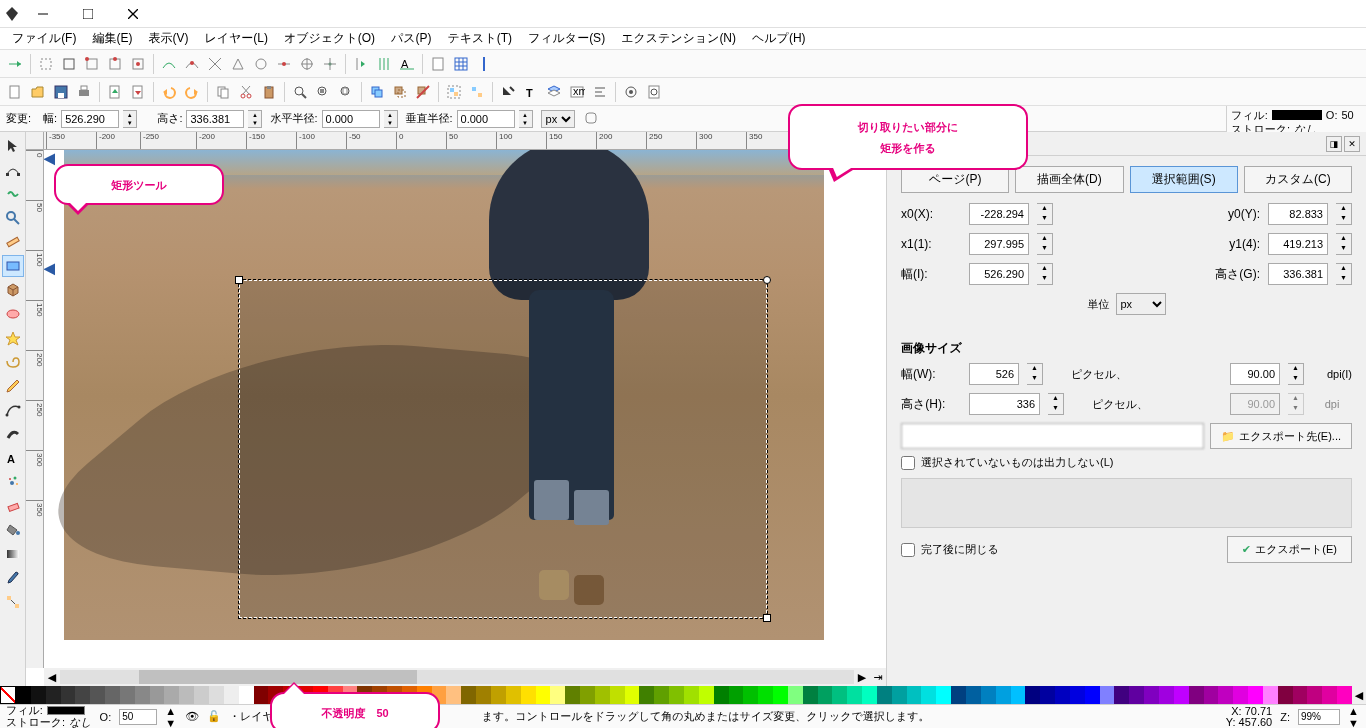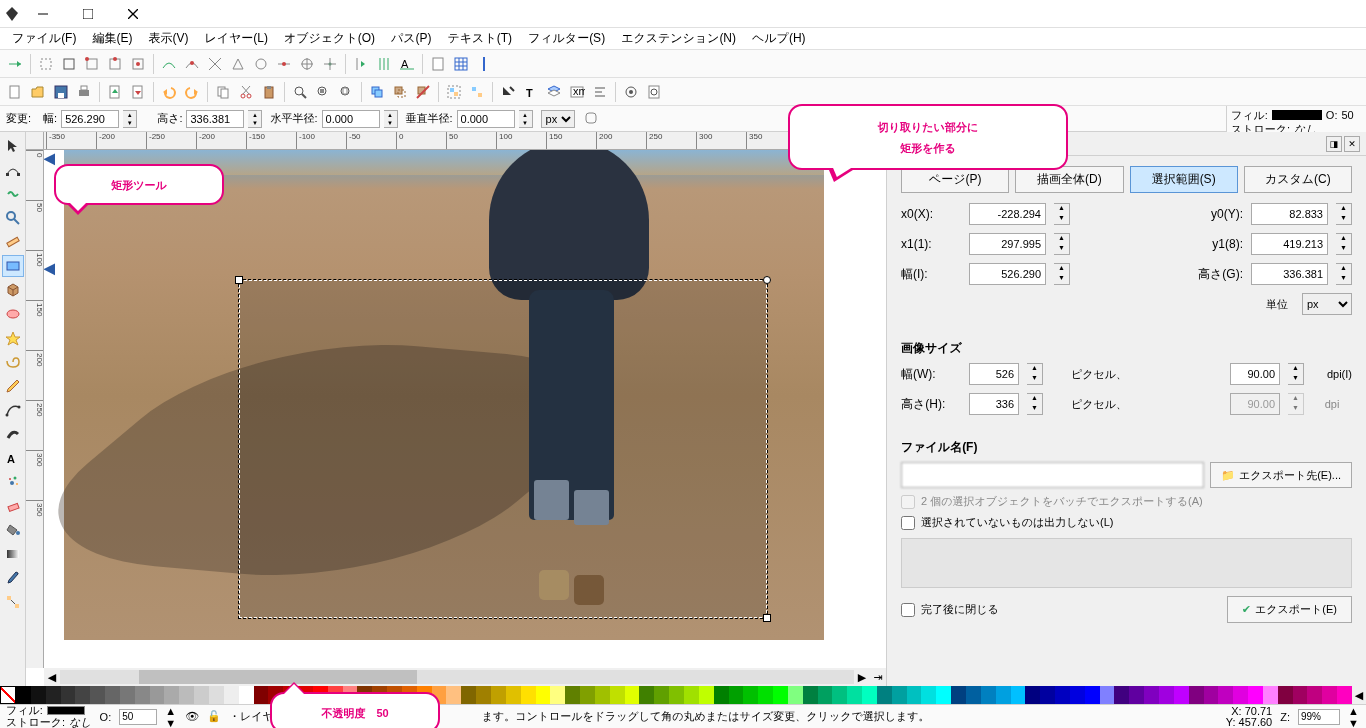--- a/index.html
+++ b/index.html
@@ -49,41 +49,41 @@
 .export-panel { width: 480px; background: #f0f0f0; border-left: 1px solid #d0d0d0; padding: 0; overflow: hidden; position:relative;}
 .panel-header { height: 24px; background: #f0f0f0; border-bottom: 1px solid #d0d0d0; display: flex; align-items: center; padding: 0 6px; font-size: 12px; }
 .panel-header .title { flex: 1; }
 .panel-header .pbtn { width: 16px; height: 16px; border: 1px solid #aaa; margin-left: 2px; display:flex; align-items:center; justify-content:center; font-size:9px; cursor:pointer;}
 .panel-body { padding: 10px 14px; }
 .tab-row { display: flex; gap: 6px; margin-bottom: 10px; }
 .tab-btn { flex: 1; padding: 4px 8px; border: 1px solid #aaa; background: #f5f5f5; text-align: center; cursor: pointer; font-size: 12px; }
 .tab-btn.active { background: #cde8ff; border-color: #5a95d6; }
 .field-row { display: flex; align-items: center; margin-bottom: 8px; gap: 8px; }
 .field-row label { width: 60px; font-size: 12px; }
-.field-row input[type=text] { width: 77px; height: 22px; border: 1px solid #aaa; padding: 0 4px; font-size: 11px; text-align: right; }
+.field-row input[type=text] { width: 60px; height: 22px; border: 1px solid #aaa; padding: 0 4px; font-size: 11px; text-align: right; }
 .field-row .spinbtn { width: 16px; height: 22px; border: 1px solid #aaa; border-left: none; display:flex; flex-direction:column;}
 .field-row .spinbtn div {flex:1; font-size:7px; text-align:center; cursor:pointer; background:#f0f0f0;}
 .field-row .gap { flex: 1; }
 .field-row .rlabel { width: 60px; text-align: right; font-size: 12px; }
-.unit-row { display: flex; justify-content: flex-end; align-items: center; gap: 14px; margin-bottom: 25px; font-size: 12px; }
+.unit-row { display: flex; justify-content: center; align-items: center; gap: 6px; margin-bottom: 25px; font-size: 12px; }
 .unit-row select { height: 22px; border: 1px solid #aaa; width: 50px; }
 .section-title { font-weight: bold; font-size: 12px; margin: 24px 0 6px 0; }
 .file-row { display: flex; gap: 6px; margin: 6px 0; }
 .file-row input { flex: 1; height: 26px; border: 1px solid #aaa; padding: 0 6px; color: #999; filter: blur(1px); }
 .file-row button { padding: 4px 10px; border: 1px solid #aaa; background: #f5f5f5; cursor: pointer; display:flex; align-items:center; gap:4px; font-size:12px;}
 .checkbox-row { display: flex; align-items: center; gap: 6px; margin: 6px 0; font-size: 12px; color: #888; }
 .checkbox-row.enabled { color: #000; }
 .checkbox-row input { width: 14px; height: 14px; }
 .grey-box { background: #e5e5e5; border: 1px solid #ccc; height: 50px; margin: 8px 0; }
 .export-btn-row { display: flex; justify-content: space-between; align-items: center; }
 .export-btn { padding: 5px 14px; border: 1px solid #aaa; background: #f5f5f5; cursor: pointer; display:flex; align-items:center; gap:4px; font-size:12px;}
 .right-status { position: absolute; top: 0; right: 0; width: 140px; background: #fafafa; border-left: 1px solid #d0d0d0; font-size: 11px; padding: 2px 4px; line-height: 14px;}
 .callout { position: absolute; background: #fff; border: 2px solid #e6007e; border-radius: 14px; padding: 10px 18px; color: #e6007e; font-weight: bold; font-size: 14px; text-align: center; z-index: 100; }
 .callout.c1 { top: 164px; left: 54px; width: 170px; }
-.callout.c2 { top: 104px; left: 788px; width: 280px; line-height: 20px; }
+.callout.c2 { top: 104px; left: 788px; width: 240px; line-height: 20px; }
 .callout.c3 { top: 692px; left: 270px; width: 170px; }
 .callout .tail { position: absolute; width: 0; height: 0; }
 .callout.c1 .tail { bottom: -24px; left: 10px; border: 12px solid transparent; border-top-color: #e6007e; }
 .callout.c1 .tail::after { content:''; position:absolute; top:-14px; left:-10px; border:10px solid transparent; border-top-color:#fff;}
 .callout.c2 .tail { bottom: -28px; left: 30px; border: 14px solid transparent; border-top-color: #e6007e; transform: skewX(-30deg);}
 .callout.c2 .tail::after { content:''; position:absolute; top:-16px; left:-11px; border:11px solid transparent; border-top-color:#fff;}
 .callout.c3 .tail { top: -24px; left: 10px; border: 12px solid transparent; border-bottom-color: #e6007e; }
 .callout.c3 .tail::after { content:''; position:absolute; top:-8px; left:-10px; border:10px solid transparent; border-bottom-color:#fff;}
 .palette { height: 18px; display: flex; }
 .palette .sw { flex: 1; cursor: pointer; }
@@ -600,21 +600,21 @@
           <line x1="6" y1="6" x2="10" y2="10" stroke="#555"></line>
         </svg>
       </div>
   </div>
 
   <div class="canvas-area">
     <div class="ruler-corner"></div>
     <div class="ruler-h" id="ruler-h">
         <div class="tick" style="left: 2px;">-350</div>
         <div class="tick" style="left: 52px;">-200</div>
-        <div class="tick" style="left: 102px;">-250</div>
+        <div class="tick" style="left: 96px;">-250</div>
         <div class="tick" style="left: 152px;">-200</div>
         <div class="tick" style="left: 202px;">-150</div>
         <div class="tick" style="left: 252px;">-100</div>
         <div class="tick" style="left: 302px;">-50</div>
         <div class="tick" style="left: 352px;">0</div>
         <div class="tick" style="left: 402px;">50</div>
         <div class="tick" style="left: 452px;">100</div>
         <div class="tick" style="left: 502px;">150</div>
         <div class="tick" style="left: 552px;">200</div>
         <div class="tick" style="left: 602px;">250</div>
@@ -688,21 +688,21 @@
           </div>
       </div>
       <div class="field-row">
         <label>x1(1):</label>
         <input type="text" value="297.995" style="">
           <div class="spinbtn">
             <div>▲</div>
             <div>▼</div>
           </div>
         <div class="gap"></div>
-        <span class="rlabel">y1(8):</span>
+        <span class="rlabel">y1(4):</span>
         <input type="text" value="419.213" style="">
           <div class="spinbtn">
             <div>▲</div>
             <div>▼</div>
           </div>
       </div>
       <div class="field-row">
         <label>幅(I):</label>
         <input type="text" value="526.290" style="">
           <div class="spinbtn">
@@ -733,45 +733,40 @@
         <div class="gap"></div>
         <input type="text" style="width: 50px;" value="90.00">
           <div class="spinbtn">
             <div>▲</div>
             <div>▼</div>
           </div>
         <span style="width:40px;text-align:right;">dpi(I)</span>
       </div>
       <div class="field-row">
         <label>高さ(H):</label>
-        <input type="text" style="width: 50px;" value="336">
+        <input type="text" style="width: 71px;" value="336">
           <div class="spinbtn">
             <div>▲</div>
             <div>▼</div>
           </div>
         <span style="margin-left:20px;">ピクセル、</span>
         <div class="gap"></div>
         <input type="text" class="disabled-input" style="width: 50px;" disabled="" value="90.00">
           <div class="spinbtn" style="opacity:0.5">
             <div>▲</div>
             <div>▼</div>
           </div>
         <span style="width:40px;text-align:center;color:#888;">dpi</span>
       </div>
-      <div class="section-title">ファイル名(F)</div>
       <div class="file-row">
         <input type="text" value="" style="">
         <button>
             <span style="color:#fa4;">📁</span>
             <span>エクスポート先(E)...</span>
           </button>
-      </div>
-      <div class="checkbox-row">
-        <input type="checkbox" disabled="" style="">
-        <span>2 個の選択オブジェクトをバッチでエクスポートする(A)</span>
       </div>
       <div class="checkbox-row enabled">
         <input type="checkbox" style="">
         <span>選択されていないものは出力しない(L)</span>
       </div>
       <div class="grey-box"></div>
       <div class="export-btn-row">
         <div class="checkbox-row enabled" style="margin:0;">
           <input type="checkbox" style="">
           <span>完了後に閉じる</span>

